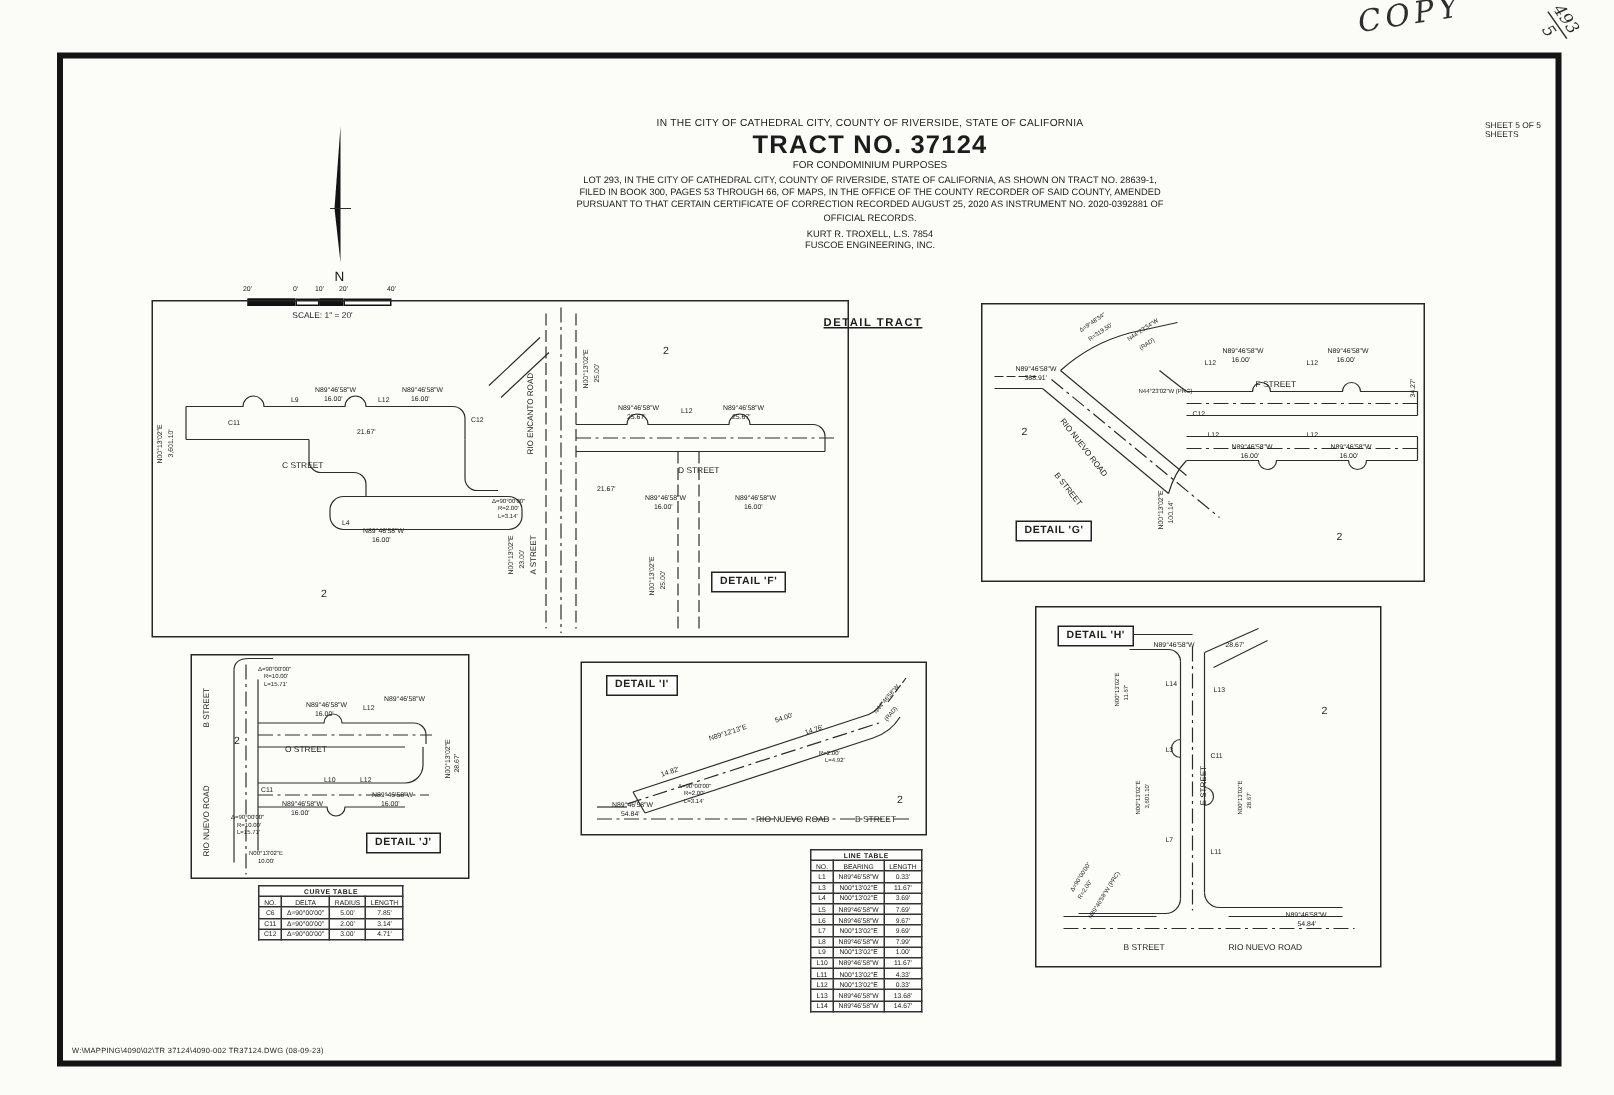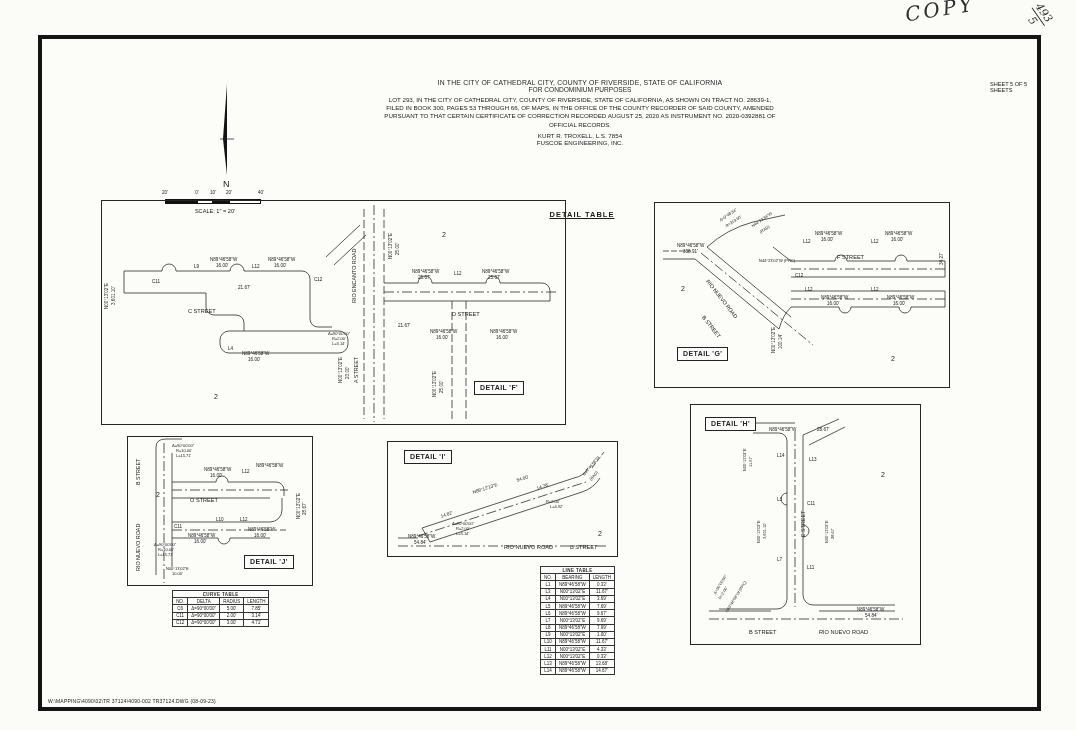--- a/index.html
+++ b/index.html
@@ -49,27 +49,28 @@
     <span class="n1">493</span>
     <span class="n2">5</span>
   </div>
 
   <div class="frame">
 
     <div class="sheet-note">SHEET 5 OF 5 SHEETS</div>
 
     <div class="title-block">
       <div class="loc">IN THE CITY OF CATHEDRAL CITY, COUNTY OF RIVERSIDE, STATE OF CALIFORNIA</div>
+      <div class="big-title">TRACT NO. 37124</div>
       <div class="sub">FOR CONDOMINIUM PURPOSES</div>
       <div class="desc">LOT 293, IN THE CITY OF CATHEDRAL CITY, COUNTY OF RIVERSIDE, STATE OF CALIFORNIA, AS SHOWN ON TRACT NO. 28639-1, FILED IN BOOK 300, PAGES 53 THROUGH 66, OF MAPS, IN THE OFFICE OF THE COUNTY RECORDER OF SAID COUNTY, AMENDED PURSUANT TO THAT CERTAIN CERTIFICATE OF CORRECTION RECORDED AUGUST 25, 2020 AS INSTRUMENT NO. 2020-0392881 OF OFFICIAL RECORDS.</div>
       <div class="surv">KURT R. TROXELL, L.S. 7854</div>
       <div class="comp">FUSCOE ENGINEERING, INC.</div>
     </div>
 
-    <div class="section-title">DETAIL TABLE</div>
+    <div class="section-title">DETAIL TRACT</div>
 
     <svg class="north" width="26" height="110">
       <polygon points="13,3 9,58 13,94" fill="#141414" stroke="none"></polygon>
       <polygon points="13,3 17,58 13,94" fill="none"></polygon>
       <line x1="6" y1="58" x2="20" y2="58"></line>
       <text x="9" y="106" font-size="9" fill="#141414" stroke="none">N</text>
     </svg>
 
     <div class="scale-wrap">
       <div class="scale-seg seg-b" style="left:10px;width:32px"></div>

